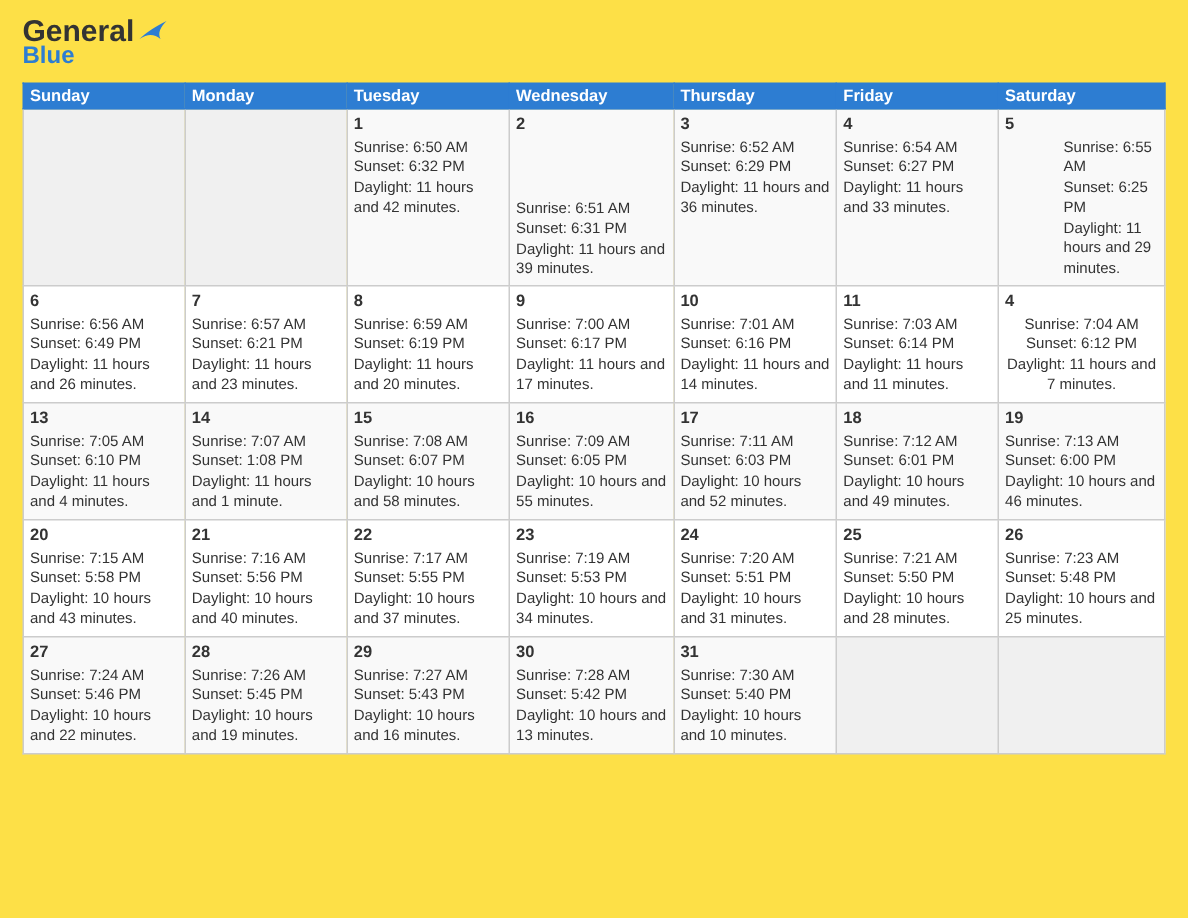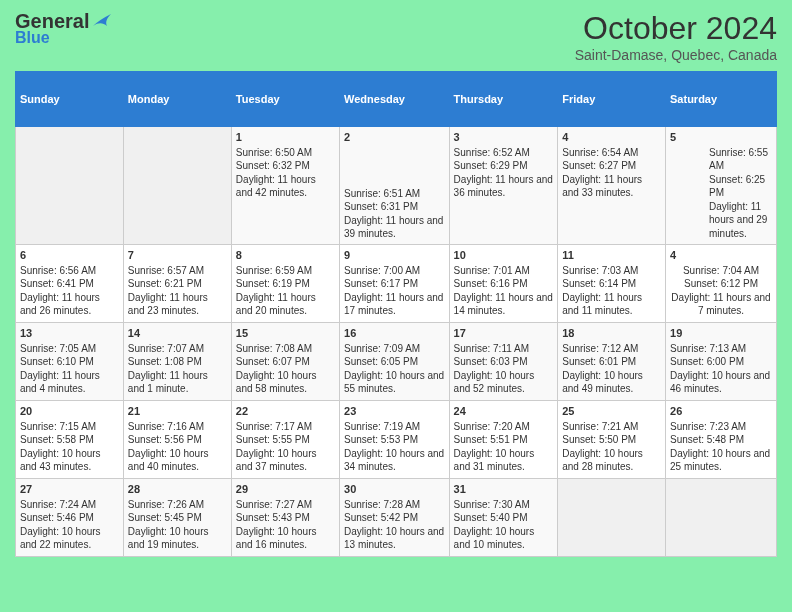--- a/index.html
+++ b/index.html
@@ -7,21 +7,21 @@
       font-family: Arial, sans-serif;
       background: #fff;
       width: 792px;
       height: 612px;
       overflow: hidden;
     }
     .page {
       width: 792px;
       height: 612px;
       padding: 10px 15px;
-      background: #86efac;
+      background: #fde047;
     }
     .header {
       display: flex;
       justify-content: space-between;
       align-items: flex-start;
       margin-bottom: 8px;
     }
     .logo {
       display: flex;
       flex-direction: column;
@@ -40,21 +40,21 @@
       color: #555;
     }
     .calendar {
       width: 100%;
       border-collapse: collapse;
       font-size: 9.5px;
     }
     .calendar thead th {
       background: #2d7dd2;
       color: #fff;
-      padding: 21px 4px;
+      padding: 2px 4px;
       text-align: left;
       font-size: 11px;
       font-weight: bold;
       border: 1px solid #2d7dd2;
     }
     .calendar tbody td {
       border: 1px solid #ccc;
       vertical-align: top;
       padding: 3px 4px;
       width: 113px;
@@ -89,24 +89,20 @@
   <div class="header">
     <div class="logo">
       <div style="display:flex;align-items:center;">
         <span style="font-size:20px;font-weight:bold;color:#333;">General</span>
         <svg width="22" height="16" viewBox="0 0 22 16" style="margin-left:2px;margin-top:-4px;">
           <path d="M2 14 C6 10, 12 6, 20 2 C16 6, 14 10, 16 14 C12 11, 8 10, 2 14Z" fill="#2d7dd2"></path>
         </svg>
       </div>
       <span style="font-size:16px;font-weight:bold;color:#2d7dd2;margin-top:-4px;">Blue</span>
     </div>
-    <div class="title-block">
-      <div class="month-title">October 2024</div>
-      <div class="location">Saint-Damase, Quebec, Canada</div>
-    </div>
   </div>
 
   <table class="calendar">
     <thead>
       <tr>
       <th>Sunday</th>
           <th>Monday</th>
           <th>Tuesday</th>
           <th>Wednesday</th>
           <th>Thursday</th>
@@ -146,21 +142,21 @@
             <span class="day-number">5</span>
             <div class="day-info" style="white-space: pre-line; margin-left: 39px;">Sunrise: 6:55 AM
 Sunset: 6:25 PM
 Daylight: 11 hours and 29 minutes.</div>
           </td>
         </tr>
         <tr>
           <td>
             <span class="day-number">6</span>
             <div class="day-info" style="white-space: pre-line;">Sunrise: 6:56 AM
-Sunset: 6:41 PM
+Sunset: 6:49 PM
 Daylight: 11 hours and 26 minutes.</div>
           </td>
           <td>
             <span class="day-number">7</span>
             <div class="day-info" style="white-space: pre-line;">Sunrise: 6:57 AM
 Sunset: 6:21 PM
 Daylight: 11 hours and 23 minutes.</div>
           </td>
           <td>
             <span class="day-number">8</span>

